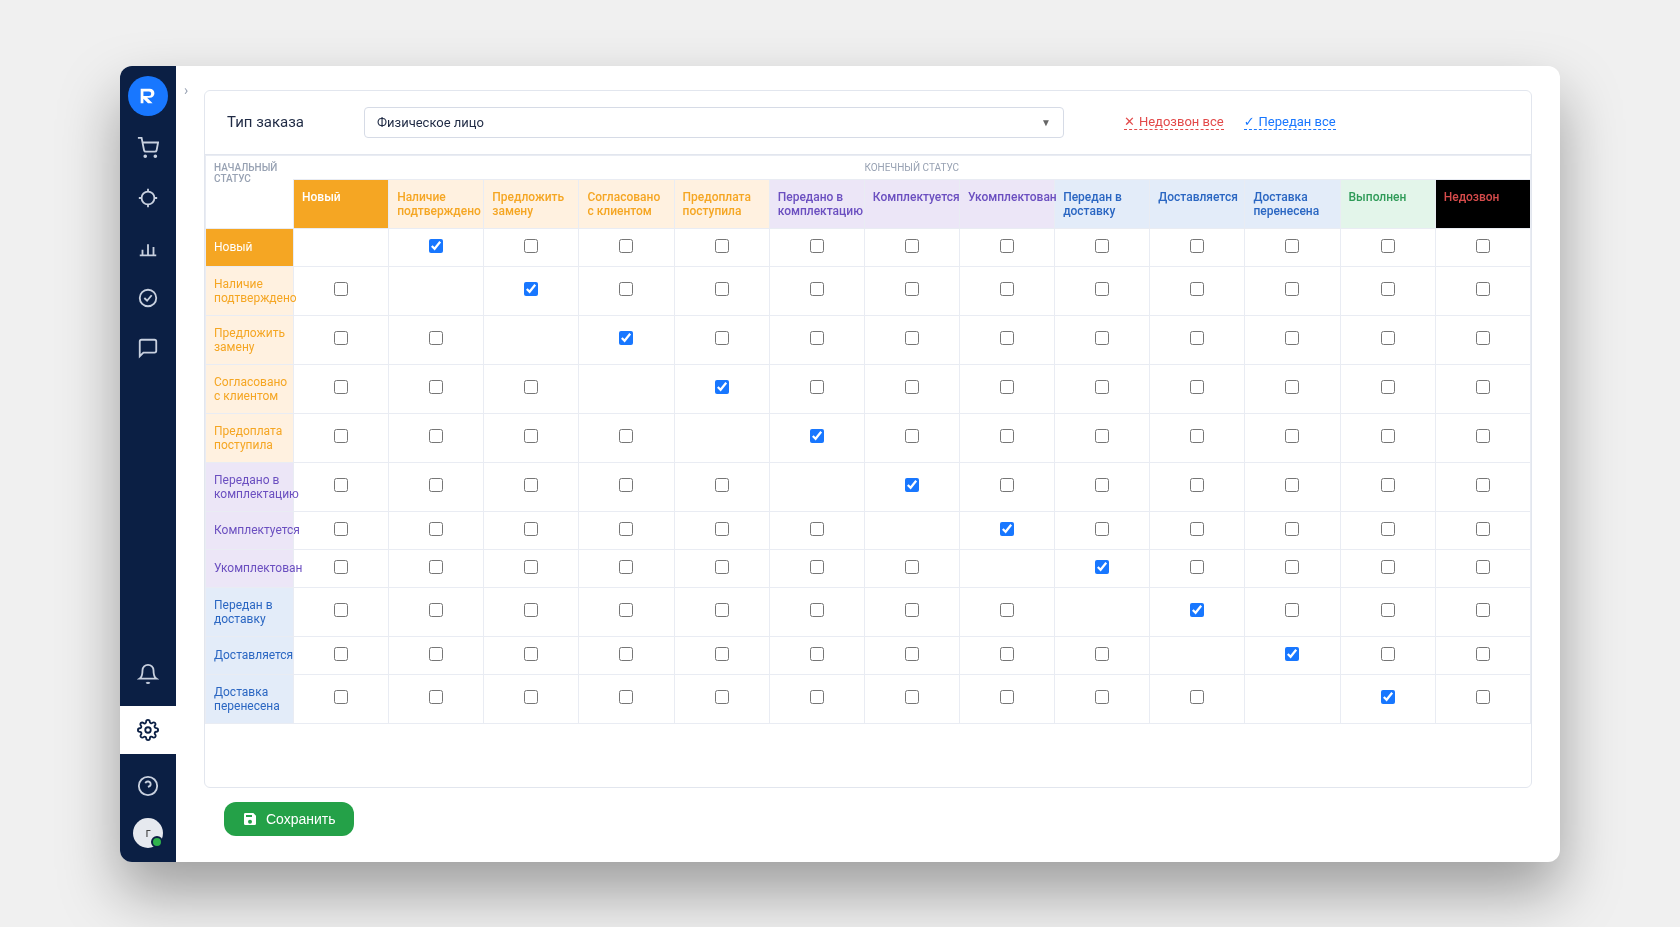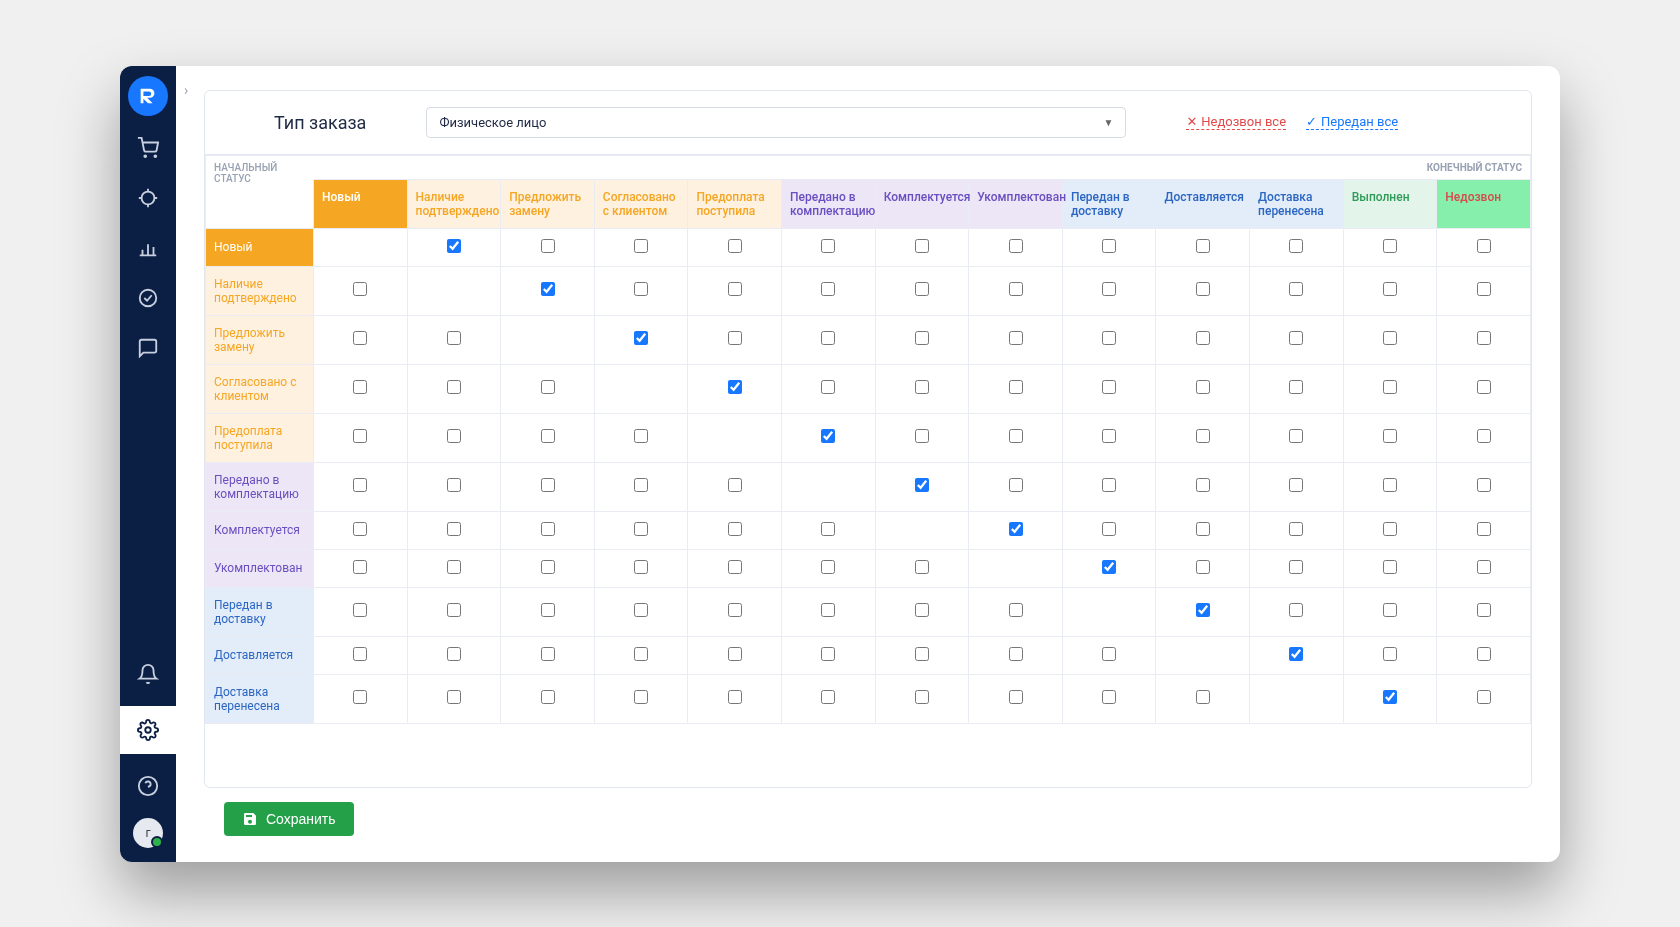--- a/index.html
+++ b/index.html
@@ -25,39 +25,39 @@
   .collapse { position:absolute; left:56px; top:14px; width:20px; height:20px; color:#98a2b3; font-size:14px; display:flex; align-items:center; justify-content:center; cursor:pointer; }
 
   
   .main { flex:1; padding: 24px 28px 12px; display:flex; flex-direction:column; overflow:hidden; }
   .breadcrumb { font-size:13px; color:#98a2b3; margin-bottom:6px; margin-left:14px; }
   .title { font-size:26px; font-weight:600; color:#1f2a44; margin-bottom:18px; margin-left:14px; }
 
   .panel { border:1px solid #e2e6ee; border-radius:6px; flex:1; display:flex; flex-direction:column; overflow:hidden; }
 
   .filter-row { display:flex; align-items:center; padding:16px 22px; border-bottom:1px solid #e2e6ee; gap:60px; }
-  .filter-label { font-size:18px; color:#1f2a44;margin-left:47px; }
+  .filter-label { font-size:15px; color:#1f2a44; }
   .select { flex:1; max-width:700px; border:1px solid #d6dbe6; border-radius:4px; padding:7px 12px; font-size:13px; color:#1f2a44; display:flex; align-items:center; justify-content:space-between; cursor:pointer; background:#fff; }
   .select .caret { color:#666; font-size:10px; }
   .filter-actions { display:flex; gap:20px; font-size:13px; }
   .link-reset { color:#e24949; cursor:pointer; display:flex; align-items:center; gap:4px; border-bottom:1px dashed #e24949; }
   .link-select { color:#1877ff; cursor:pointer; display:flex; align-items:center; gap:4px; border-bottom:1px dashed #1877ff; }
 
   .table-wrap { flex:1; overflow:auto; position:relative; }
   table { border-collapse:collapse; width:100%; table-layout:fixed; }
   th, td { border:1px solid #e9ecf3; font-size:12px; color:#1f2a44; }
   thead th { padding:10px 8px; text-align:left; font-weight:500; vertical-align:top; }
   tbody th { padding:10px 8px; text-align:left; font-weight:400; vertical-align:middle; width:100px; }
   tbody td { text-align:center; padding:10px 4px; vertical-align:middle; }
   .corner-top { font-size:10px; color:#98a2b3; text-transform:uppercase; padding:6px 8px; text-align:left; font-weight:500; border-right:none; }
-  .corner-group { font-size:10px; color:#98a2b3; text-transform:uppercase; padding:6px 8px; text-align:right; font-weight:700; border-left:none; border-bottom:none; }
+  .corner-group { font-size:10px; color:#98a2b3; text-transform:uppercase; padding:6px 8px; text-align:center; font-weight:400; border-left:none; border-bottom:none; }
   input[type=checkbox]{ width:14px; height:14px; accent-color:#1877ff; cursor:pointer; }
 
   .footer { padding:14px 20px; }
-  .save-btn { background:#24a148; color:#fff; border:none; border-radius:4px; padding:9px 18px; font-size:14px; display:inline-flex; align-items:center; gap:8px; cursor:pointer; }
+  .save-btn { background:#24a148; color:#fff; border:none; border-radius:12px; padding:9px 18px; font-size:14px; display:inline-flex; align-items:center; gap:8px; cursor:pointer; }
   .save-btn svg { width:16px; height:16px; fill:#fff; }
 </style>
 </head>
 <body>
 
 <div class="frame">
   <div class="sidebar">
     <div class="logo">
       <svg viewBox="0 0 24 24">
           <path d="M4 4h10a5 5 0 0 1 0 10h-3l6 6h-5l-5-5v5H4V4zm3 3v5h6a2.5 2.5 0 0 0 0-5H7z"></path>
@@ -144,37 +144,37 @@
             <span>✓</span>
             <span>Передан все</span>
           </span>
         </div>
       </div>
 
       <div class="table-wrap">
         <table id="matrix-table">
           <thead>
             <tr id="group-row">
-              <th rowspan="2" class="corner-top" style="width:108px;">НАЧАЛЬНЫЙ СТАТУС</th>
+              <th rowspan="2" class="corner-top" style="width:88px;">НАЧАЛЬНЫЙ СТАТУС</th>
             <th class="corner-group" colspan="13">КОНЕЧНЫЙ СТАТУС</th>
               </tr>
             <tr id="header-row">
                 <th style="background: rgb(245, 166, 35); color: rgb(255, 255, 255);">Новый</th>
                 <th style="background: rgb(255, 241, 224); color: rgb(245, 166, 35);">Наличие подтверждено</th>
                 <th style="background: rgb(255, 241, 224); color: rgb(245, 166, 35);">Предложить замену</th>
                 <th style="background: rgb(255, 241, 224); color: rgb(245, 166, 35);">Согласовано с клиентом</th>
                 <th style="background: rgb(255, 241, 224); color: rgb(245, 166, 35);">Предоплата поступила</th>
                 <th style="background: rgb(236, 230, 247); color: rgb(107, 79, 192);">Передано в комплектацию</th>
                 <th style="background: rgb(236, 230, 247); color: rgb(107, 79, 192);">Комплектуется</th>
                 <th style="background: rgb(236, 230, 247); color: rgb(107, 79, 192);">Укомплектован</th>
                 <th style="background: rgb(227, 236, 249); color: rgb(42, 102, 194);">Передан в доставку</th>
                 <th style="background: rgb(227, 236, 249); color: rgb(42, 102, 194);">Доставляется</th>
                 <th style="background: rgb(227, 236, 249); color: rgb(42, 102, 194);">Доставка перенесена</th>
                 <th style="background: rgb(227, 245, 234); color: rgb(47, 155, 88);">Выполнен</th>
-                <th style="background: #86efac; color: rgb(214, 75, 75);">Недозвон</th>
+                <th style="background: #000000; color: rgb(214, 75, 75);">Недозвон</th>
               </tr>
           </thead>
           <tbody id="matrix-body">
               <tr>
                 <th style="background: rgb(245, 166, 35); color: rgb(255, 255, 255);">Новый</th>
                 <td></td>
                 <td><input type="checkbox" checked="" style=""></td>
                 <td><input type="checkbox" style=""></td>
                 <td><input type="checkbox" style=""></td>
                 <td><input type="checkbox" style=""></td>

